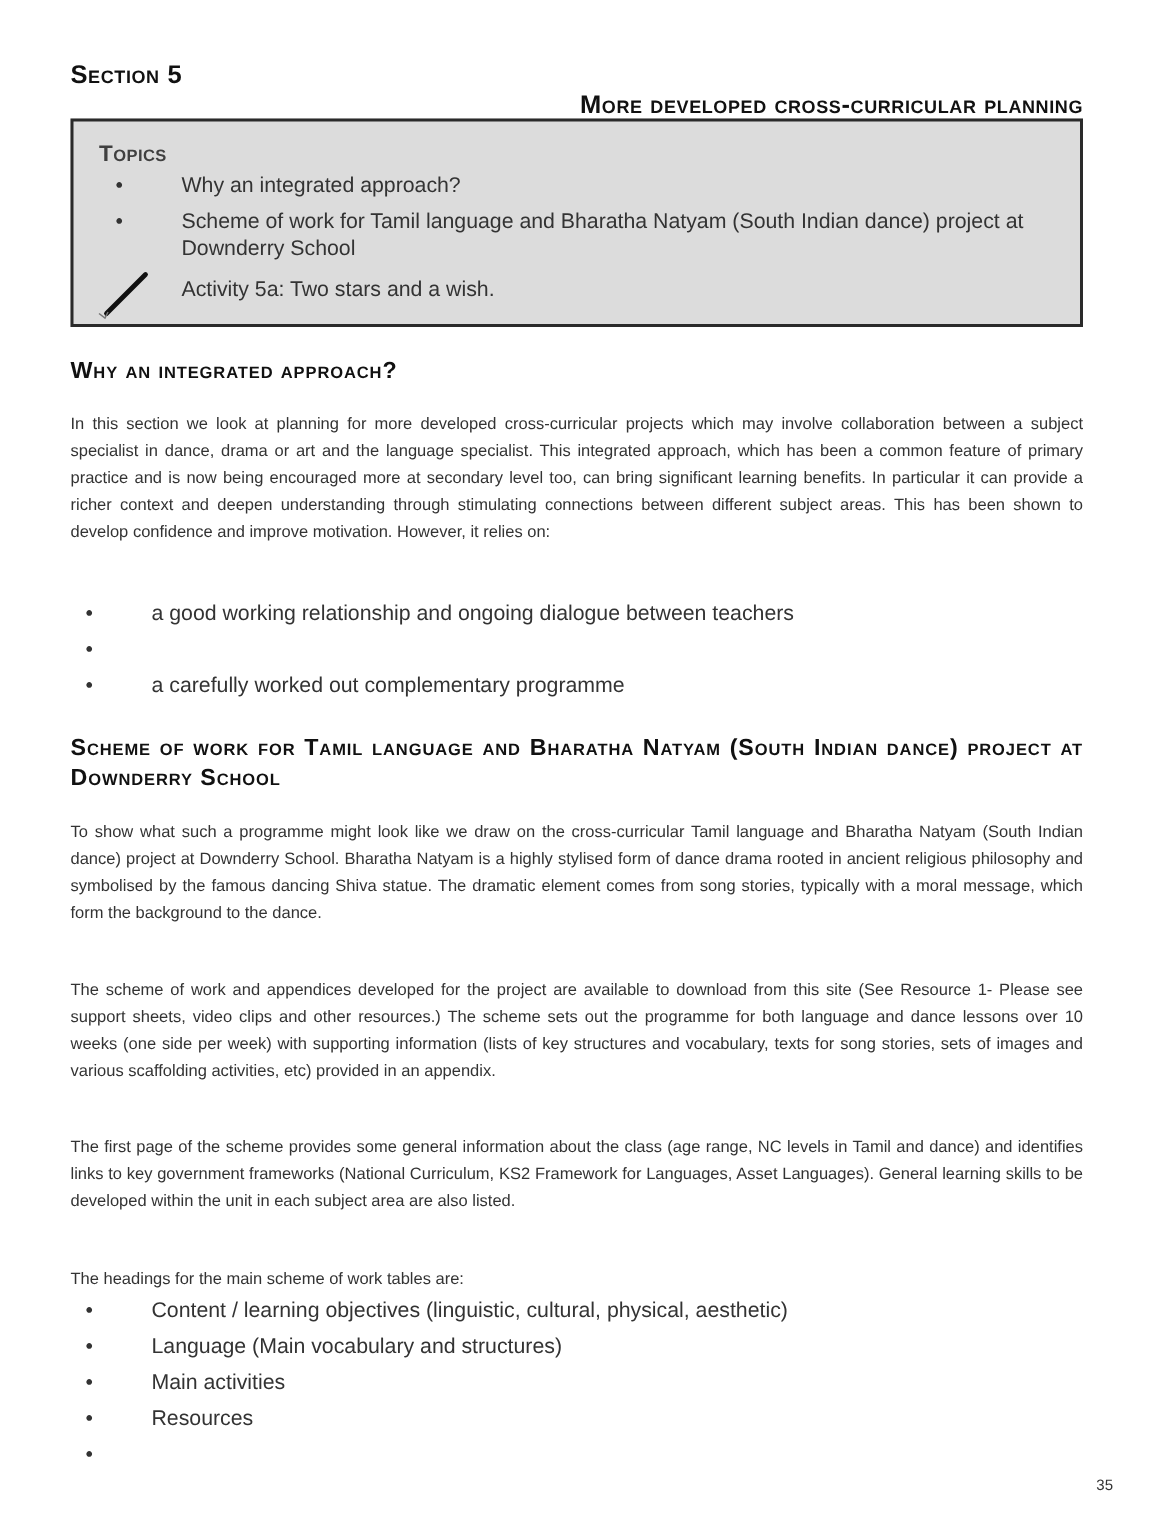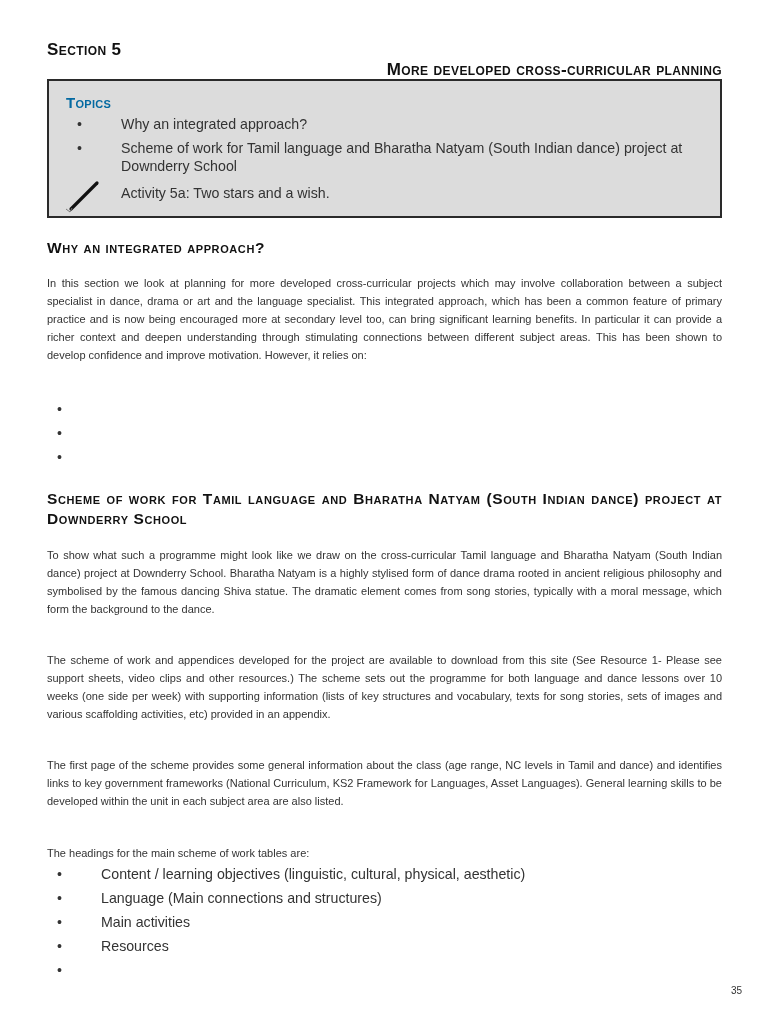--- a/index.html
+++ b/index.html
@@ -54,21 +54,21 @@
       border: 2px solid #2a2a2a;
       box-sizing: content-box;
     }
     .topics-title {
       position: absolute;
       left: 17px;
       top: 13px;
       font-weight: bold;
       font-variant: small-caps;
       font-size: 15px;
-      color: #0369a1;
+      color: #404040;
       letter-spacing: 0.3px;
     }
     .topics-list {
       position: absolute;
       left: 0;
       top: 34px;
       width: 671px;
     }
     .topic-item {
       position: relative;
@@ -182,47 +182,49 @@
     </div>
   </div>
 
   <div class="section-heading" style="top:238px;">Why an integrated approach?</div>
 
   <div class="para" style="top:274px;">In this section we look at planning for more developed cross-curricular projects which may involve collaboration between a subject specialist in dance, drama or art and the language specialist. This integrated approach, which has been a common feature of primary practice and is now being encouraged more at secondary level too, can bring significant learning benefits. In particular it can provide a richer context and deepen understanding through stimulating connections between different subject areas. This has been shown to develop confidence and improve motivation. However, it relies on:</div>
 
   <div class="bullets" style="top:400px;">
     <div class="item">
       <span class="bullet">•</span>
-    </div>
-    <div class="item">
-      <span class="bullet">•</span>
-    </div>
-    <div class="item">
-      <span class="bullet">•</span>
+      <span>a good working relationship and ongoing dialogue between teachers</span>
+    </div>
+    <div class="item">
+      <span class="bullet">•</span>
+    </div>
+    <div class="item">
+      <span class="bullet">•</span>
+      <span>a carefully worked out complementary programme</span>
     </div>
   </div>
 
   <div class="section-heading" style="top:489px; text-align:justify; text-align-last:left;">Scheme of work for Tamil language and Bharatha Natyam (South Indian dance) project at Downderry School</div>
 
   <div class="para" style="top:546px;">To show what such a programme might look like we draw on the cross-curricular Tamil language and Bharatha Natyam (South Indian dance) project at Downderry School. Bharatha Natyam is a highly stylised form of dance drama rooted in ancient religious philosophy and symbolised by the famous dancing Shiva statue. The dramatic element comes from song stories, typically with a moral message, which form the background to the dance.</div>
 
   <div class="para" style="top:651px;">The scheme of work and appendices developed for the project are available to download from this site (See Resource 1- Please see support sheets, video clips and other resources.)  The scheme sets out the programme for both language and dance lessons over 10 weeks (one side per week) with supporting information (lists of key structures and vocabulary, texts for song stories, sets of images and various scaffolding activities, etc) provided in an appendix.</div>
 
   <div class="para" style="top:756px;">The first page of the scheme provides some general information about the class (age range, NC levels in Tamil and dance) and identifies links to key government frameworks (National Curriculum, KS2 Framework for Languages, Asset Languages). General learning skills to be developed within the unit in each subject area are also listed.</div>
 
   <div class="para" style="top:844px;">The headings for the main scheme of work tables are:</div>
 
   <div class="bullets" style="top:865px;">
     <div class="item">
       <span class="bullet">•</span>
       <span>Content / learning objectives (linguistic, cultural, physical, aesthetic)</span>
     </div>
     <div class="item">
       <span class="bullet">•</span>
-      <span>Language (Main connections and structures)</span>
+      <span>Language (Main vocabulary and structures)</span>
     </div>
     <div class="item">
       <span class="bullet">•</span>
       <span>Main activities</span>
     </div>
     <div class="item">
       <span class="bullet">•</span>
       <span>Resources</span>
     </div>
     <div class="item">

